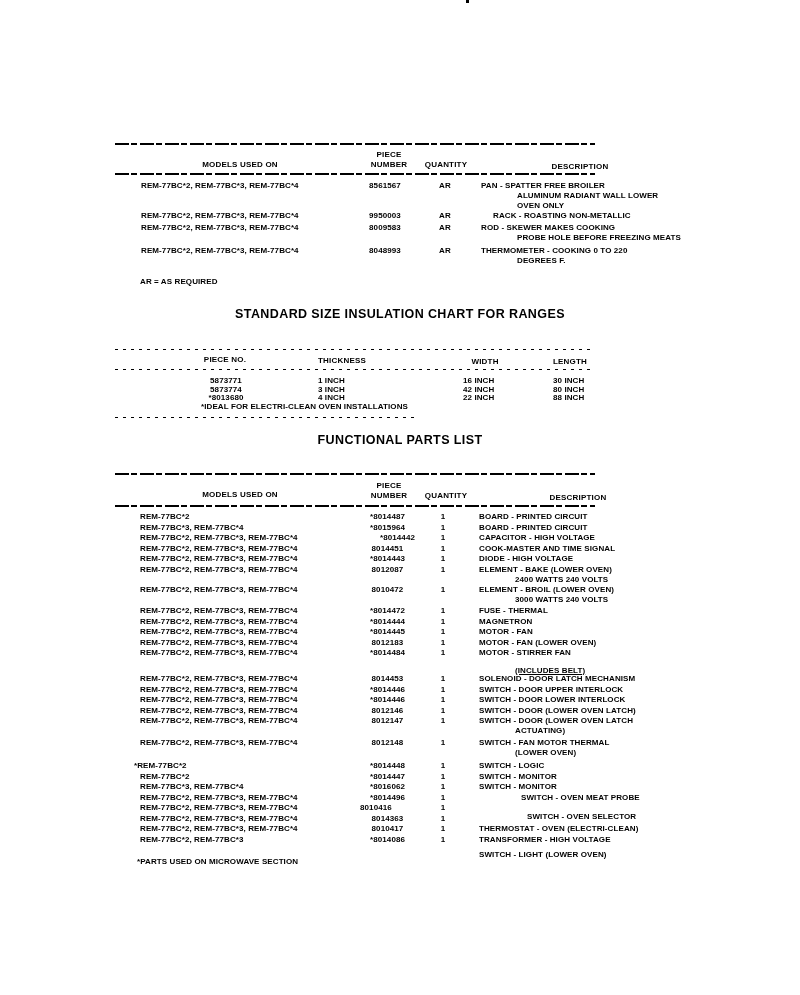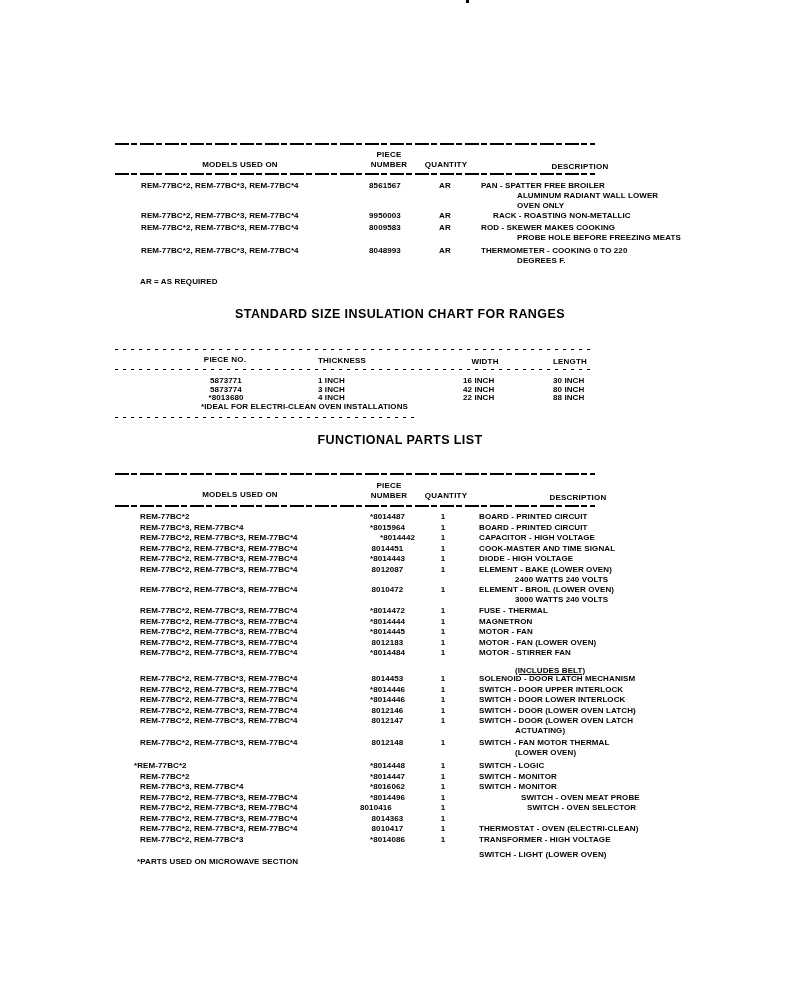--- a/index.html
+++ b/index.html
@@ -252,21 +252,21 @@
       <div class="row cell" style="top: 792.5px;">
         <div class="c" style="left: 140px;">REM-77BC*2, REM-77BC*3, REM-77BC*4</div>
         <div class="c" style="left: 360px; width: 55px; text-align: center;">*8014496</div>
         <div class="c" style="left: 433px; width: 20px; text-align: center;">1</div>
         <div class="c" style="left: 479px; top: 0px; margin-left: 42px;">SWITCH - OVEN MEAT PROBE</div>
       </div>
       <div class="row cell" style="top: 803px;">
         <div class="c" style="left: 140px;">REM-77BC*2, REM-77BC*3, REM-77BC*4</div>
         <div class="c" style="left: 360px; width: 55px; text-align: left;">8010416</div>
         <div class="c" style="left: 433px; width: 20px; text-align: center;">1</div>
-        <div class="c" style="left: 479px; top: 0px; padding-left: 48px;">SWITCH - OVEN SELECTOR</div>
+        <div class="c" style="left: 479px; top: 9px; padding-left: 48px;">SWITCH - OVEN SELECTOR</div>
       </div>
       <div class="row cell" style="top: 813.5px;">
         <div class="c" style="left: 140px;">REM-77BC*2, REM-77BC*3, REM-77BC*4</div>
         <div class="c" style="left: 360px; width: 55px; text-align: center;">8014363</div>
         <div class="c" style="left: 433px; width: 20px; text-align: center;">1</div>
         <div class="c" style="left: 479px; top: 0px; margin-top: 36px;">SWITCH - LIGHT (LOWER OVEN)</div>
       </div>
       <div class="row cell" style="top: 824px;">
         <div class="c" style="left: 140px;">REM-77BC*2, REM-77BC*3, REM-77BC*4</div>
         <div class="c" style="left: 360px; width: 55px; text-align: center;">8010417</div>

